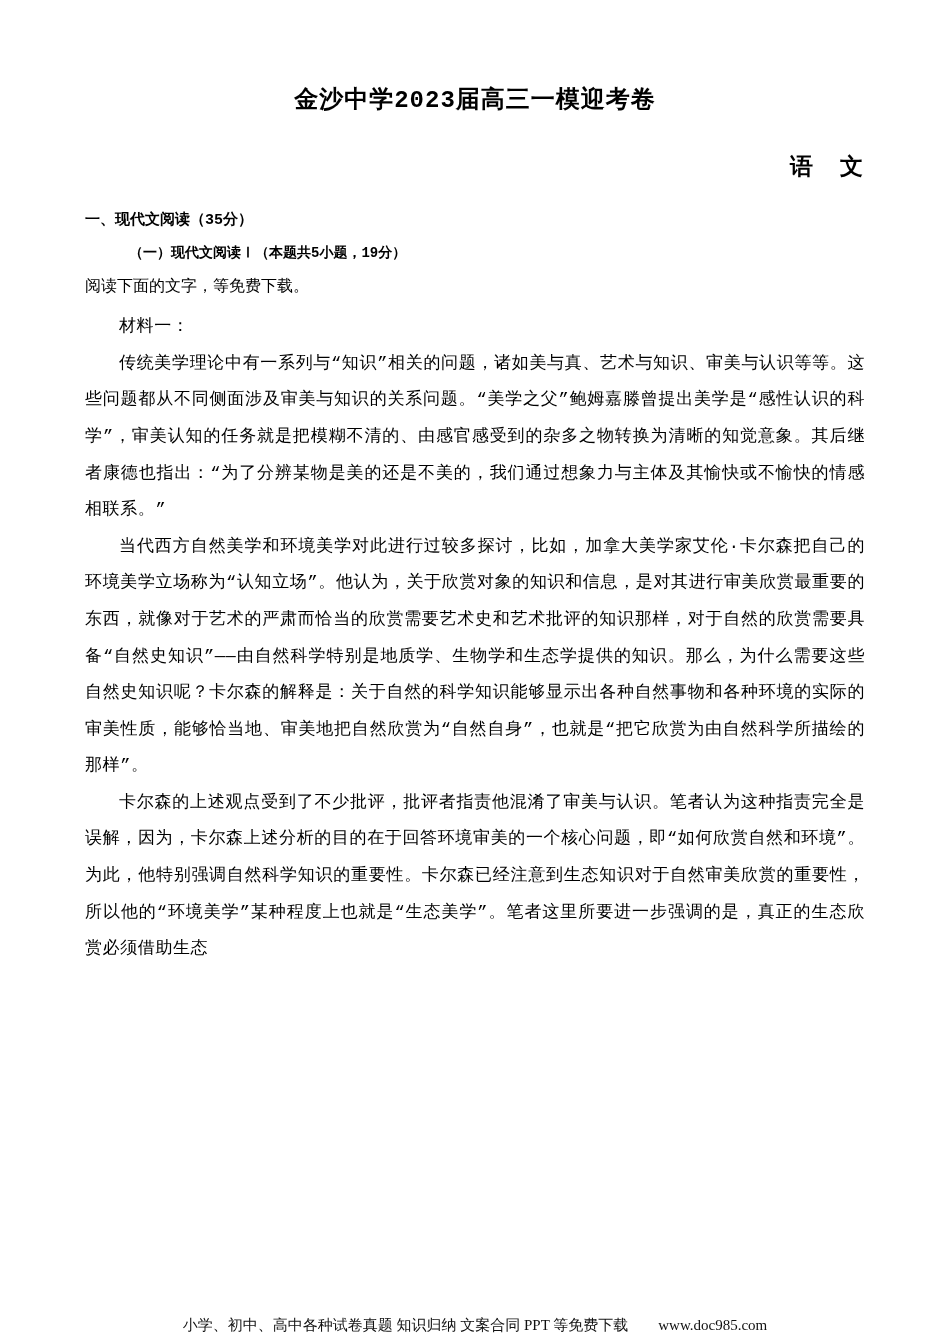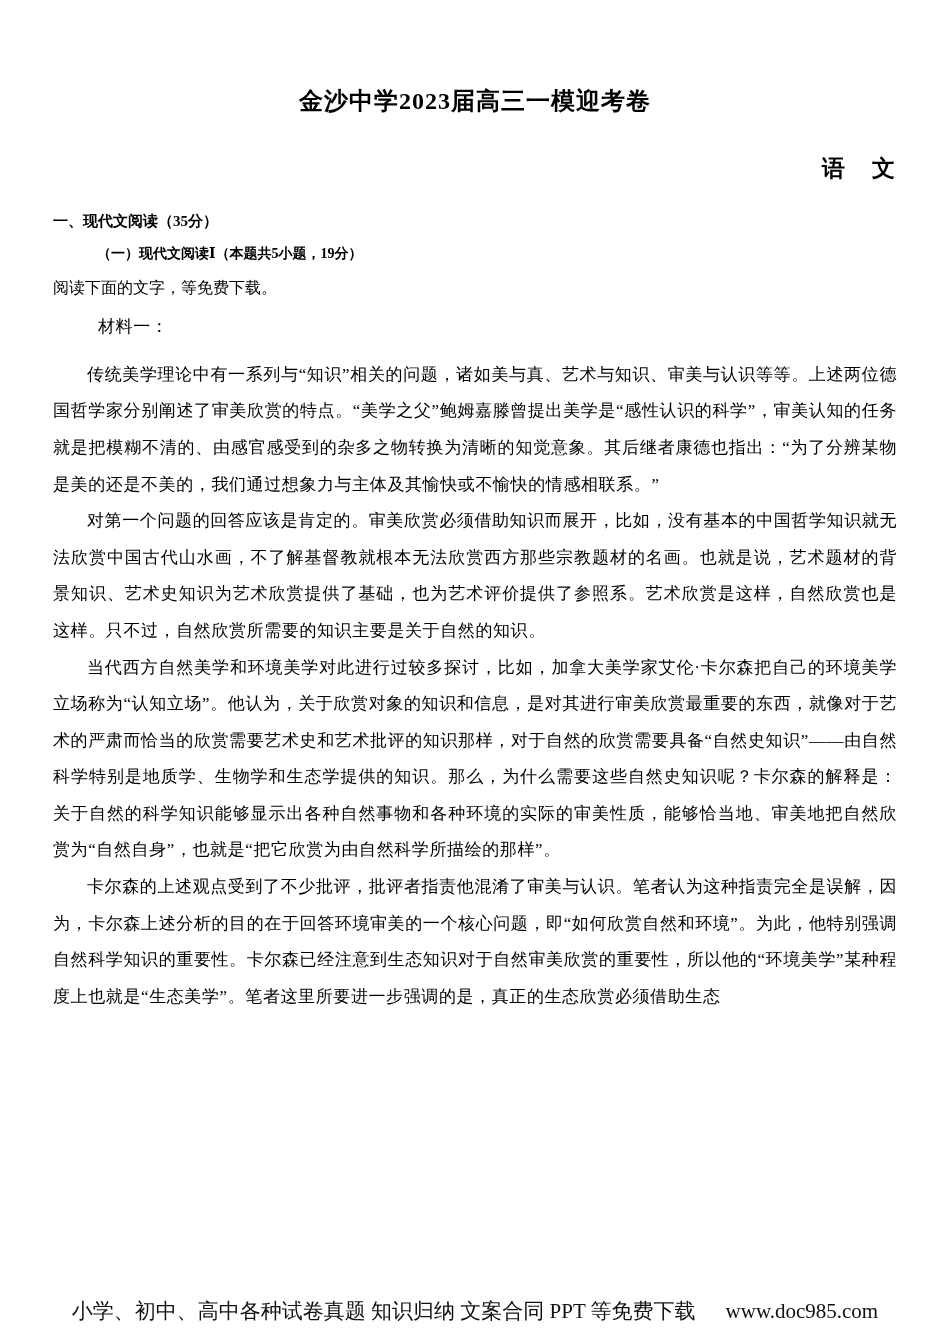--- a/index.html
+++ b/index.html
@@ -12,21 +12,22 @@
     width: 950px;
     height: 1344px;
     margin: 0 auto;
     background: #ffffff;
     color: #000000;
     font-family: "Liberation Serif", "DejaVu Serif", serif;
     overflow: hidden;
     box-sizing: border-box;
   }
   .content {
-    padding: 0 53px;
+    padding: 0 85px;
+    font-family: Liberation Mono, monospace;
   }
   .doc-title {
     margin: 0;
     padding-top: 88px;
     text-align: center;
     font-size: 24px;
     font-weight: bold;
     line-height: 1.1;
     letter-spacing: 1px;
   }
@@ -52,42 +53,42 @@
   }
   .instruction {
     margin: 17px 0 0 0;
     font-size: 16px;
     line-height: 1.1;
   }
   .body-block {
     margin-top: 13px;
   }
   .material-label {
-    margin: 11px;
+    margin: 0;
     font-size: 17px;
     line-height: 36.6px;
     text-indent: 34px;
     letter-spacing: 0.6px;
   }
   .body-para {
     margin: 0;
     font-size: 17px;
     line-height: 36.6px;
     text-indent: 34px;
     text-align: justify;
     text-justify: inter-ideograph;
     letter-spacing: 0.6px;
   }
   .footer {
     position: absolute;
     left: 0;
-    bottom: 20px;
+    bottom: 10px;
     width: 100%;
     text-align: center;
-    font-size: 21px;
+    font-size: 15px;
     color: #111111;
     line-height: 1.2;
     white-space: nowrap;
   }
   .footer .promo {
     margin-right: 30px;
   }
 </style>
 </head>
 <body>
@@ -102,24 +103,23 @@
     <h3 class="section-heading">一、现代文阅读（35分）</h3>
 
     <h4 class="subsection-heading">（一）现代文阅读Ⅰ（本题共5小题，19分）</h4>
 
     <p class="instruction">阅读下面的文字，等免费下载。</p>
 
     <div class="body-block">
       <p class="material-label">材料一：</p>
 
 
-      <p class="body-para">传统美学理论中有一系列与“知识”相关的问题，诸如美与真、艺术与知识、审美与认识等等。上述两位德国哲学家分别阐述了审美欣赏的特点。“美学之父”鲍姆嘉滕曾提出美学是“感性认识的科学”，审美认知的任务就是把模糊不清的、由感官感受到的杂多之物转换为清晰的知觉意象。其后继者康德也指出：“为了分辨某物是美的还是不美的，我们通过想象力与主体及其愉快或不愉快的情感相联系。”</p>
+      <p class="body-para">传统美学理论中有一系列与“知识”相关的问题，诸如美与真、艺术与知识、审美与认识等等。这些问题都从不同侧面涉及审美与知识的关系问题。“美学之父”鲍姆嘉滕曾提出美学是“感性认识的科学”，审美认知的任务就是把模糊不清的、由感官感受到的杂多之物转换为清晰的知觉意象。其后继者康德也指出：“为了分辨某物是美的还是不美的，我们通过想象力与主体及其愉快或不愉快的情感相联系。”</p>
 
 
-      <p class="body-para">对第一个问题的回答应该是肯定的。审美欣赏必须借助知识而展开，比如，没有基本的中国哲学知识就无法欣赏中国古代山水画，不了解基督教就根本无法欣赏西方那些宗教题材的名画。也就是说，艺术题材的背景知识、艺术史知识为艺术欣赏提供了基础，也为艺术评价提供了参照系。艺术欣赏是这样，自然欣赏也是这样。只不过，自然欣赏所需要的知识主要是关于自然的知识。</p>
 
       <p class="body-para">当代西方自然美学和环境美学对此进行过较多探讨，比如，加拿大美学家艾伦·卡尔森把自己的环境美学立场称为“认知立场”。他认为，关于欣赏对象的知识和信息，是对其进行审美欣赏最重要的东西，就像对于艺术的严肃而恰当的欣赏需要艺术史和艺术批评的知识那样，对于自然的欣赏需要具备“自然史知识”——由自然科学特别是地质学、生物学和生态学提供的知识。那么，为什么需要这些自然史知识呢？卡尔森的解释是：关于自然的科学知识能够显示出各种自然事物和各种环境的实际的审美性质，能够恰当地、审美地把自然欣赏为“自然自身”，也就是“把它欣赏为由自然科学所描绘的那样”。</p>
 
       <p class="body-para">卡尔森的上述观点受到了不少批评，批评者指责他混淆了审美与认识。笔者认为这种指责完全是误解，因为，卡尔森上述分析的目的在于回答环境审美的一个核心问题，即“如何欣赏自然和环境”。为此，他特别强调自然科学知识的重要性。卡尔森已经注意到生态知识对于自然审美欣赏的重要性，所以他的“环境美学”某种程度上也就是“生态美学”。笔者这里所要进一步强调的是，真正的生态欣赏必须借助生态</p>
     </div>
   </div>
 
   <div class="footer">
     <span class="promo">小学、初中、高中各种试卷真题  知识归纳  文案合同  PPT 等免费下载</span><span>www.doc985.com</span>
   </div>

